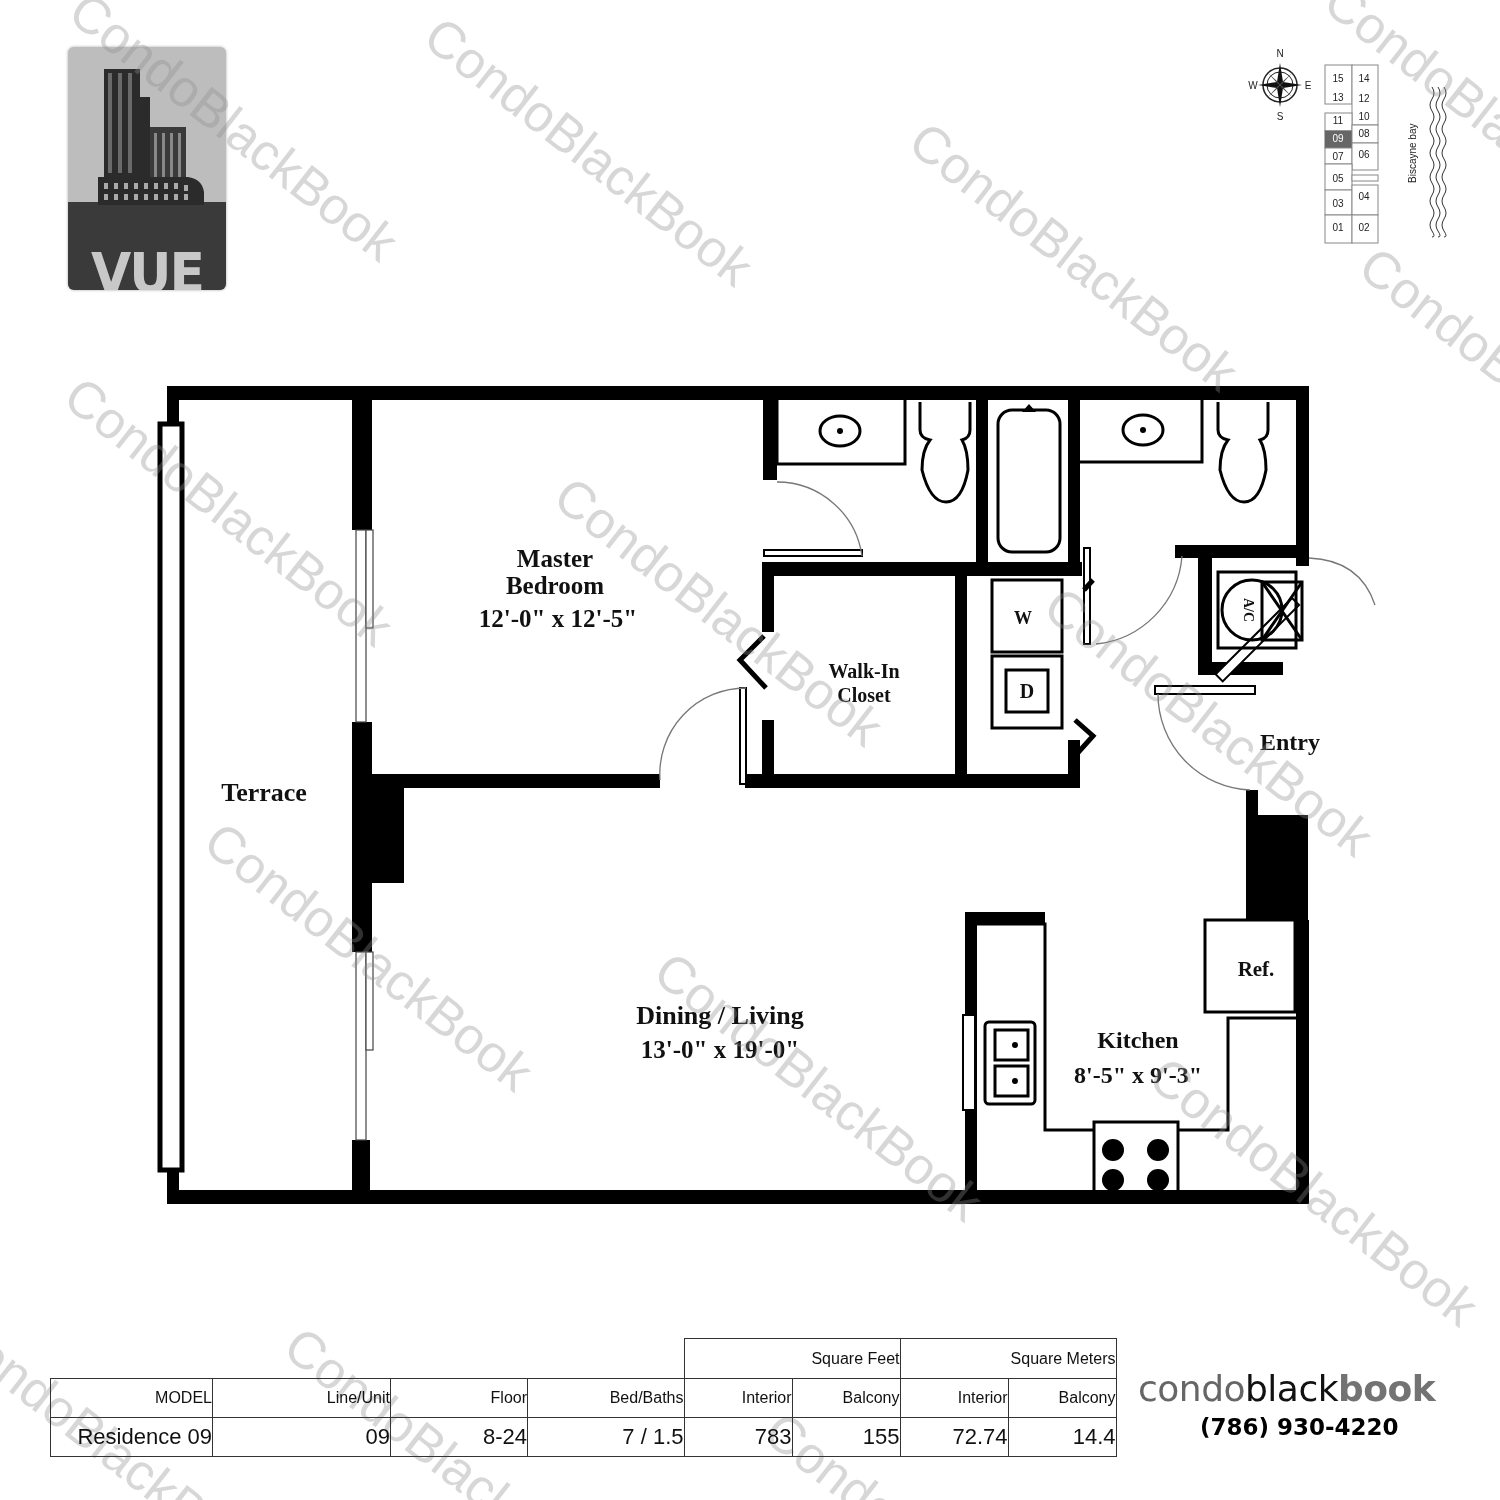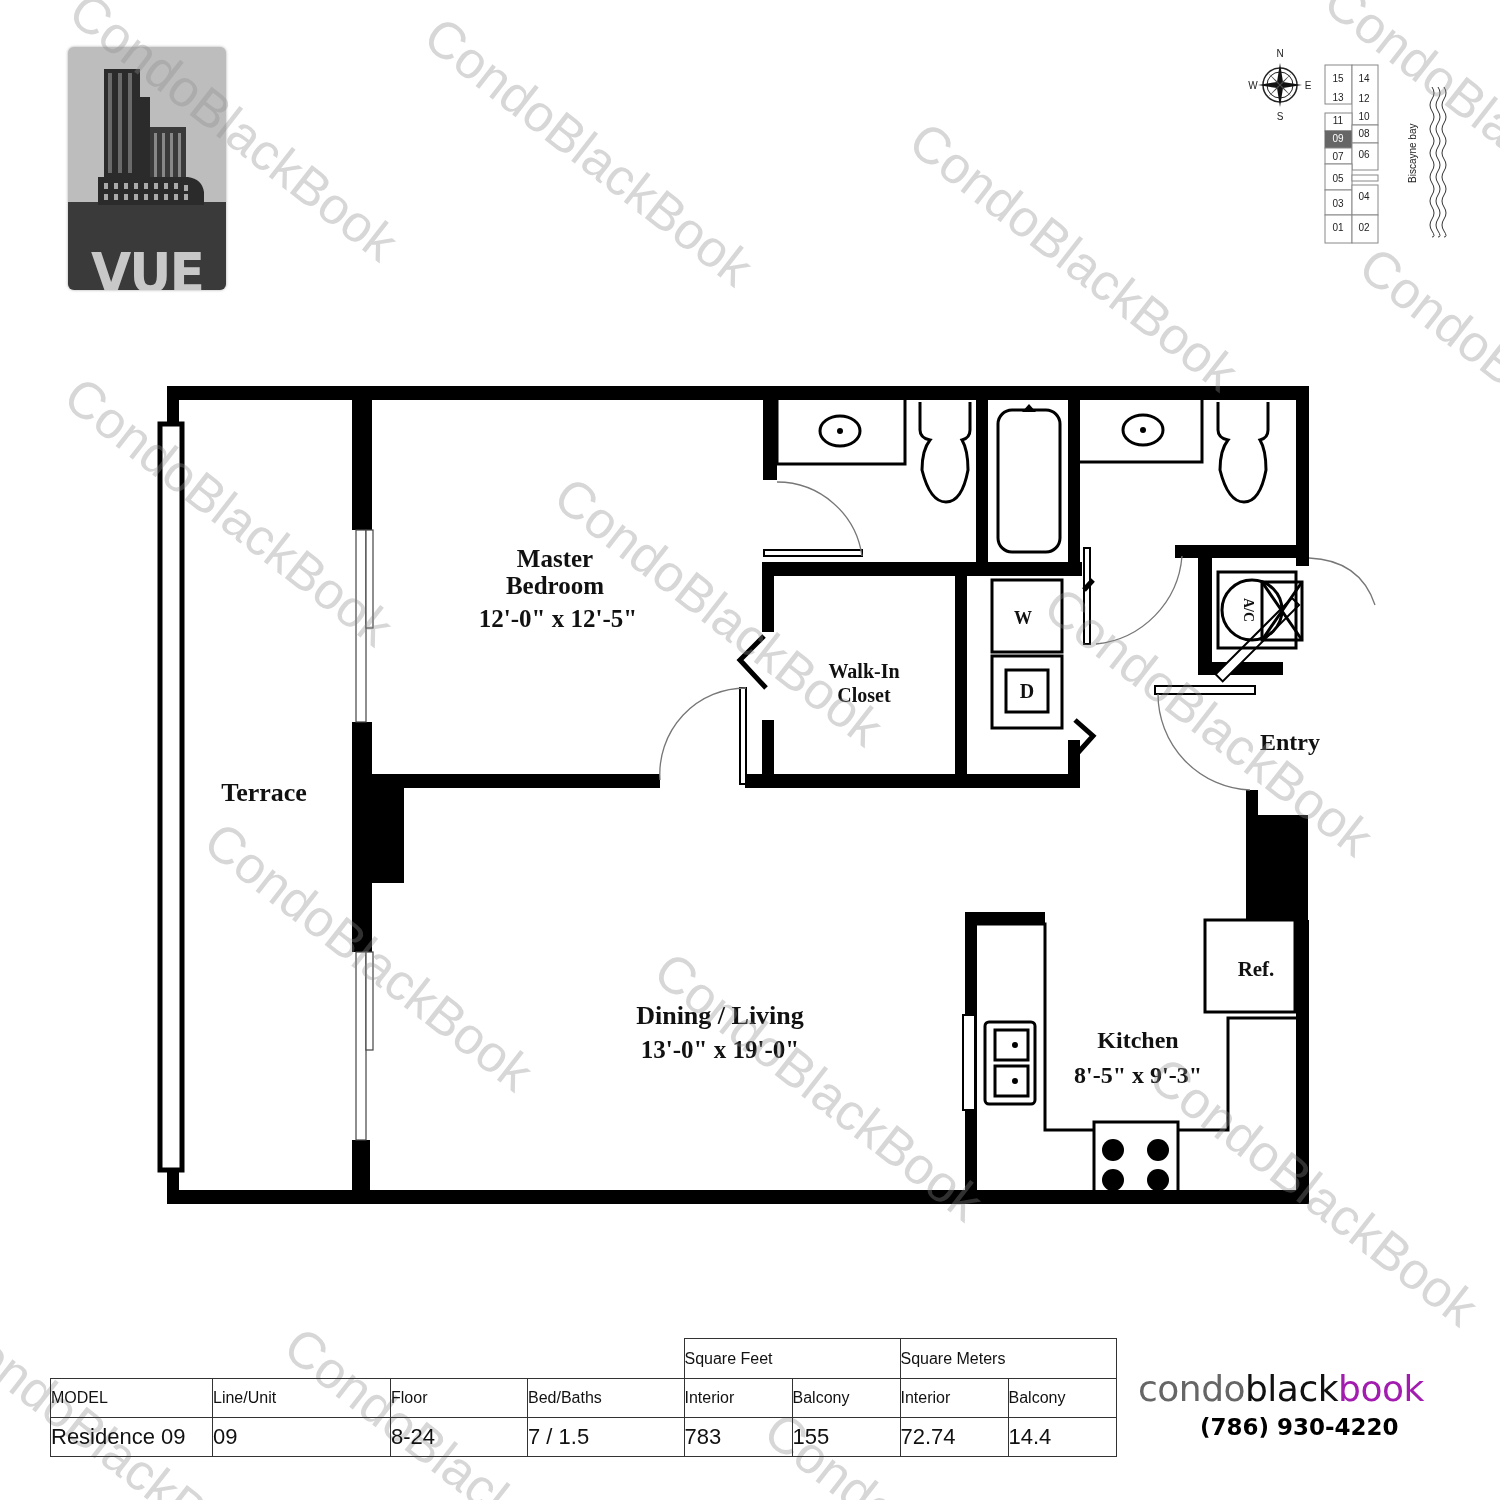--- a/index.html
+++ b/index.html
@@ -17,29 +17,29 @@
 
   
   .plan { left: 0; top: 0; width: 1500px; height: 1300px; }
   .room { font-family: "Liberation Serif", serif; font-weight: bold; fill: #111; text-anchor: middle; }
 
   
   .wm { position: absolute; font-family: "Liberation Sans", sans-serif; font-size: 52px; color: rgba(140,140,140,0.35); transform: rotate(38deg); transform-origin: left top; white-space: nowrap; pointer-events: none; }
 
   
   .spec-table { position: absolute; left: 50px; top: 1338px; border-collapse: collapse; font-family: "Liberation Sans", sans-serif; font-size: 16px; }
-  .spec-table td { border: 1.5px solid #333; text-align: left; padding: 0; height: 38px; }
+  .spec-table td { border: 1.5px solid #333; text-align: right; padding: 0; height: 38px; }
   .spec-table td.blank { border: none; }
   .spec-table .val { font-size: 22px; }
 
   
   .brand { left: 1138px; top: 1368px; font-family: "DejaVu Sans", sans-serif; font-size: 36px; letter-spacing: -0.5px; }
   .brand .c1 { color: #666; font-weight: normal; }
   .brand .c2 { color: #111; font-weight: normal; margin-top: 16px; }
-  .brand .c3 { color: #a21caf; font-weight: normal; }
+  .brand .c3 { color: #737373; font-weight: bold; }
   .phone { left: 1200px; top: 1414px; font-family: "DejaVu Sans", sans-serif; font-weight: bold; font-size: 23px; color: #000; text-align: right; }
 </style>
 </head>
 <body>
 
 <div class="abs logo">
   <div class="bottom"></div>
   <svg width="158" height="160" style="position:absolute;left:0;top:0">
     <rect x="36" y="22" width="36" height="110" fill="#2b2b2b"></rect>
     <rect x="40" y="26" width="4" height="100" fill="#6a6a6a"></rect>

